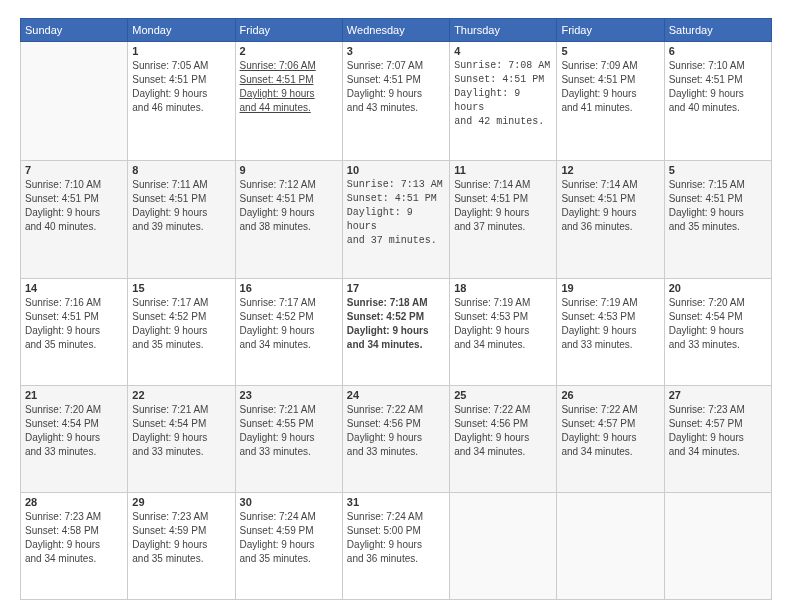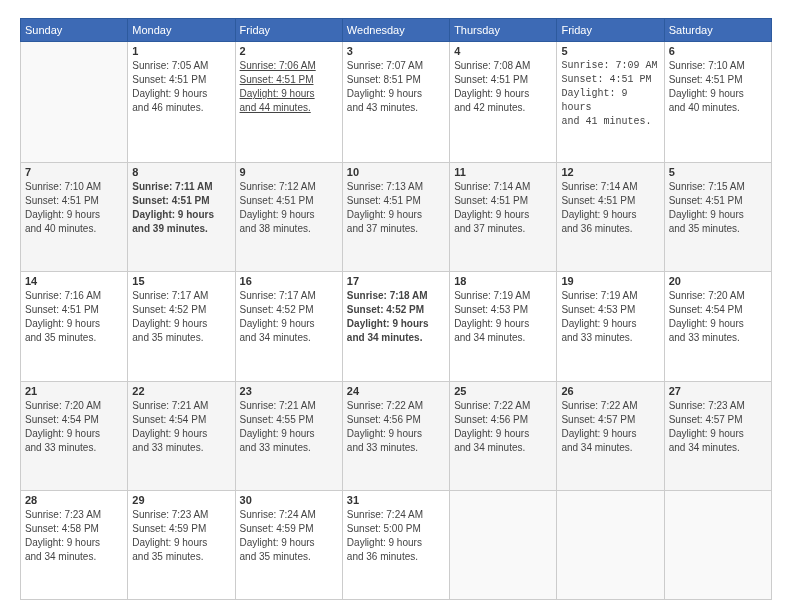--- a/index.html
+++ b/index.html
@@ -116,34 +116,34 @@
           <td>
             <span class="day-num">2</span>
             <div class="day-info" style="white-space: pre-line; text-decoration: underline;">Sunrise: 7:06 AM
 Sunset: 4:51 PM
 Daylight: 9 hours
 and 44 minutes.</div>
           </td>
           <td>
             <span class="day-num">3</span>
             <div class="day-info" style="white-space: pre-line;">Sunrise: 7:07 AM
-Sunset: 8:51 PM
+Sunset: 4:51 PM
 Daylight: 9 hours
 and 43 minutes.</div>
           </td>
           <td>
             <span class="day-num">4</span>
-            <div class="day-info" style="white-space: pre-line;">Sunrise: 7:08 AM
+            <div class="day-info" style="white-space: pre-line; font-family: Liberation Mono, monospace;">Sunrise: 7:08 AM
 Sunset: 4:51 PM
 Daylight: 9 hours
 and 42 minutes.</div>
           </td>
           <td>
             <span class="day-num">5</span>
-            <div class="day-info" style="white-space: pre-line; font-family: Liberation Mono, monospace;">Sunrise: 7:09 AM
+            <div class="day-info" style="white-space: pre-line;">Sunrise: 7:09 AM
 Sunset: 4:51 PM
 Daylight: 9 hours
 and 41 minutes.</div>
           </td>
           <td>
             <span class="day-num">6</span>
             <div class="day-info" style="white-space: pre-line;">Sunrise: 7:10 AM
 Sunset: 4:51 PM
 Daylight: 9 hours
 and 40 minutes.</div>
@@ -152,35 +152,35 @@
         <tr>
           <td>
             <span class="day-num">7</span>
             <div class="day-info" style="white-space: pre-line;">Sunrise: 7:10 AM
 Sunset: 4:51 PM
 Daylight: 9 hours
 and 40 minutes.</div>
           </td>
           <td>
             <span class="day-num">8</span>
-            <div class="day-info" style="white-space: pre-line; font-weight: bold;">Sunrise: 7:11 AM
+            <div class="day-info" style="white-space: pre-line;">Sunrise: 7:11 AM
 Sunset: 4:51 PM
 Daylight: 9 hours
 and 39 minutes.</div>
           </td>
           <td>
             <span class="day-num">9</span>
             <div class="day-info" style="white-space: pre-line;">Sunrise: 7:12 AM
 Sunset: 4:51 PM
 Daylight: 9 hours
 and 38 minutes.</div>
           </td>
           <td>
             <span class="day-num">10</span>
-            <div class="day-info" style="white-space: pre-line;">Sunrise: 7:13 AM
+            <div class="day-info" style="white-space: pre-line; font-family: Liberation Mono, monospace;">Sunrise: 7:13 AM
 Sunset: 4:51 PM
 Daylight: 9 hours
 and 37 minutes.</div>
           </td>
           <td>
             <span class="day-num">11</span>
             <div class="day-info" style="white-space: pre-line;">Sunrise: 7:14 AM
 Sunset: 4:51 PM
 Daylight: 9 hours
 and 37 minutes.</div>

